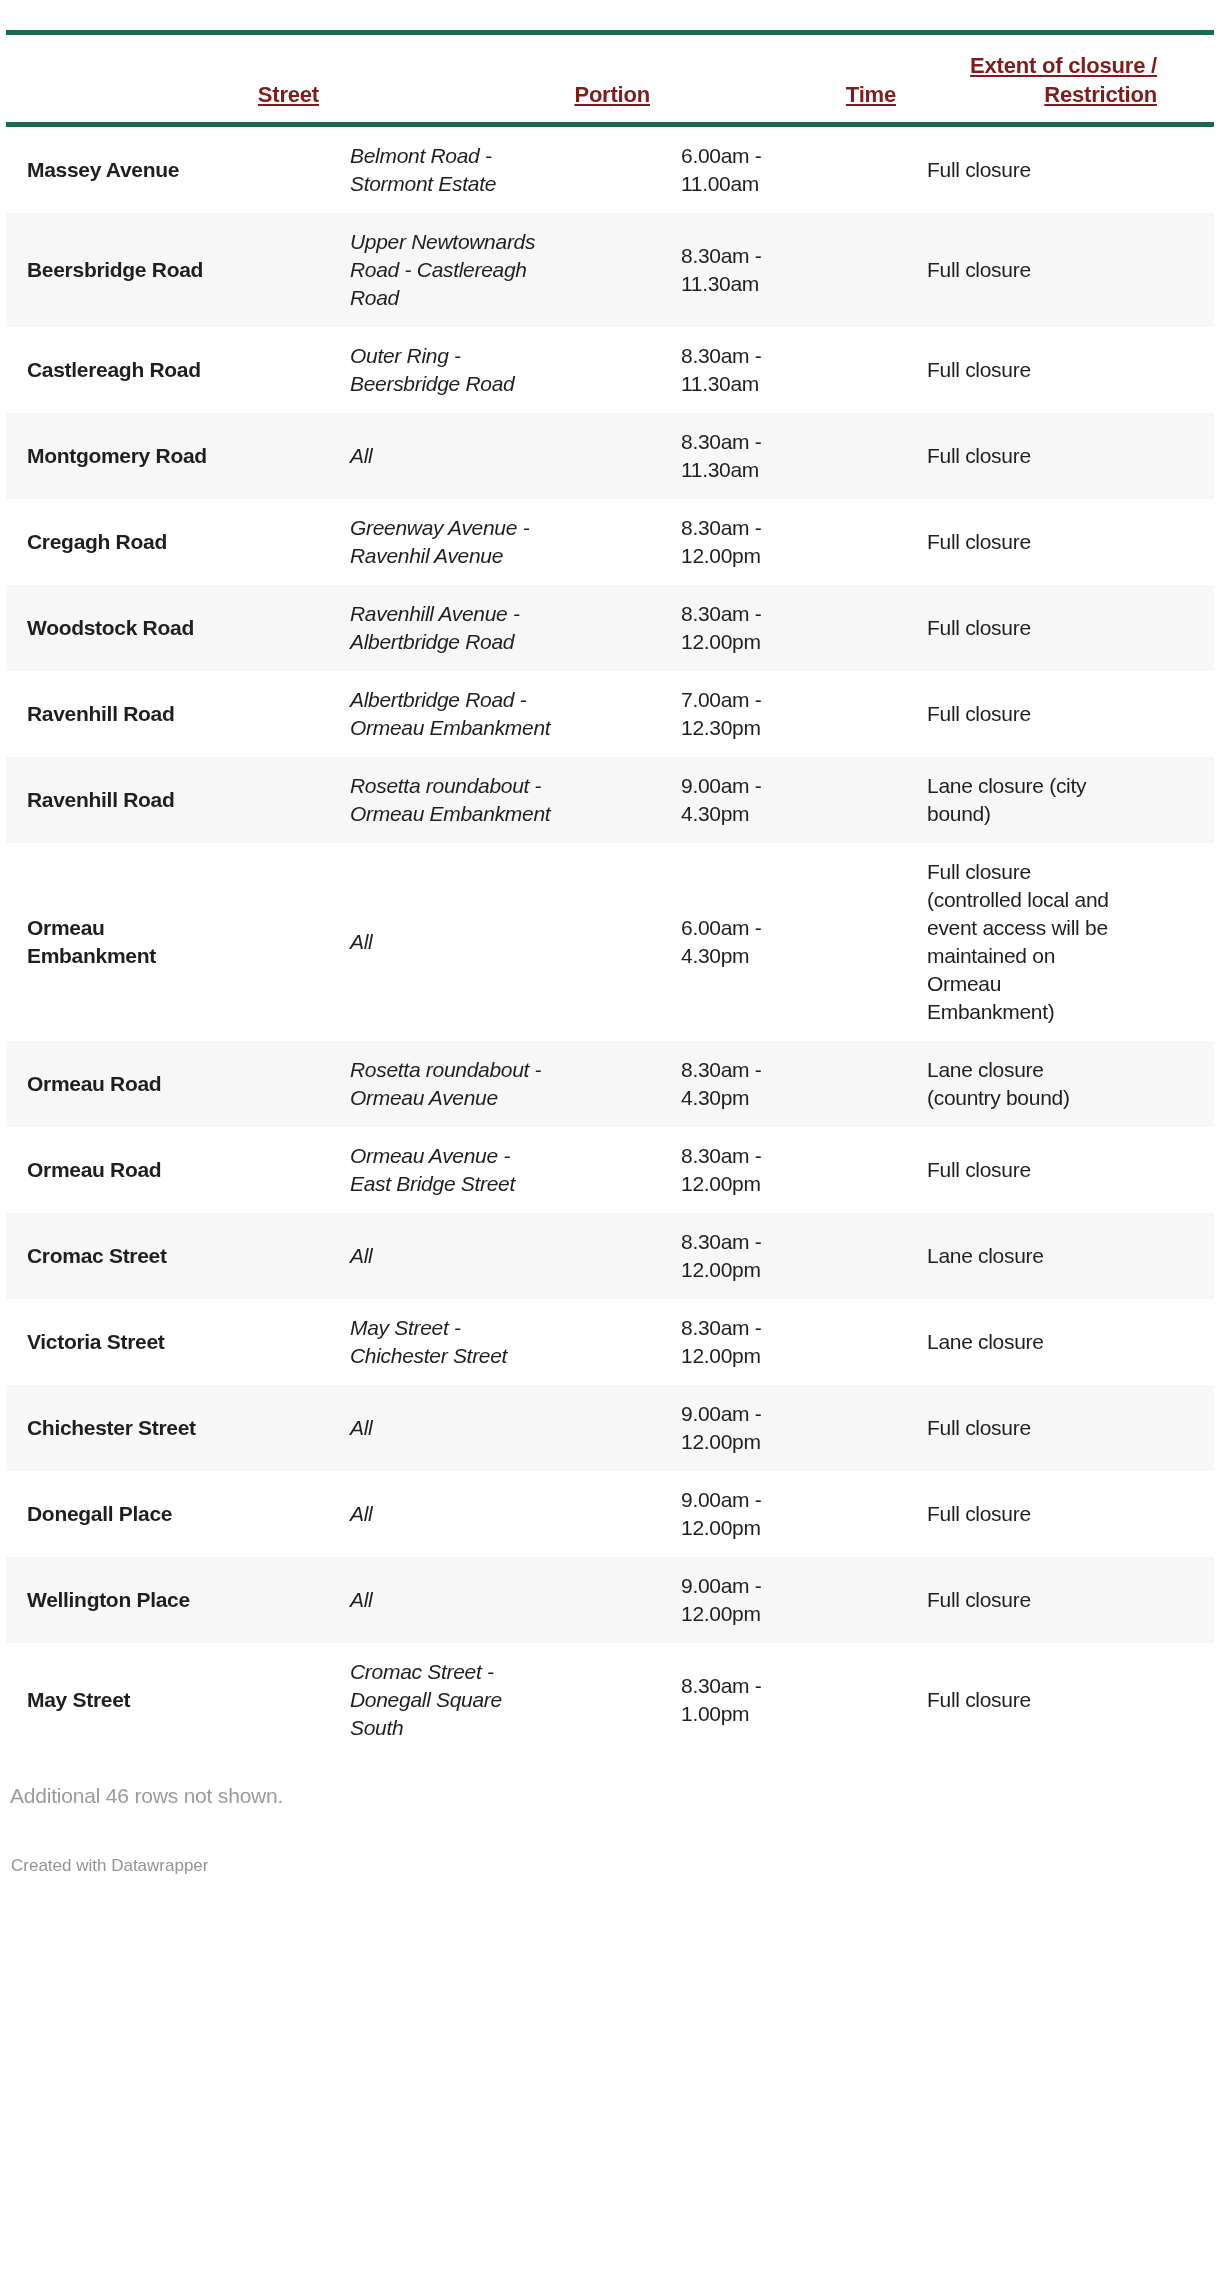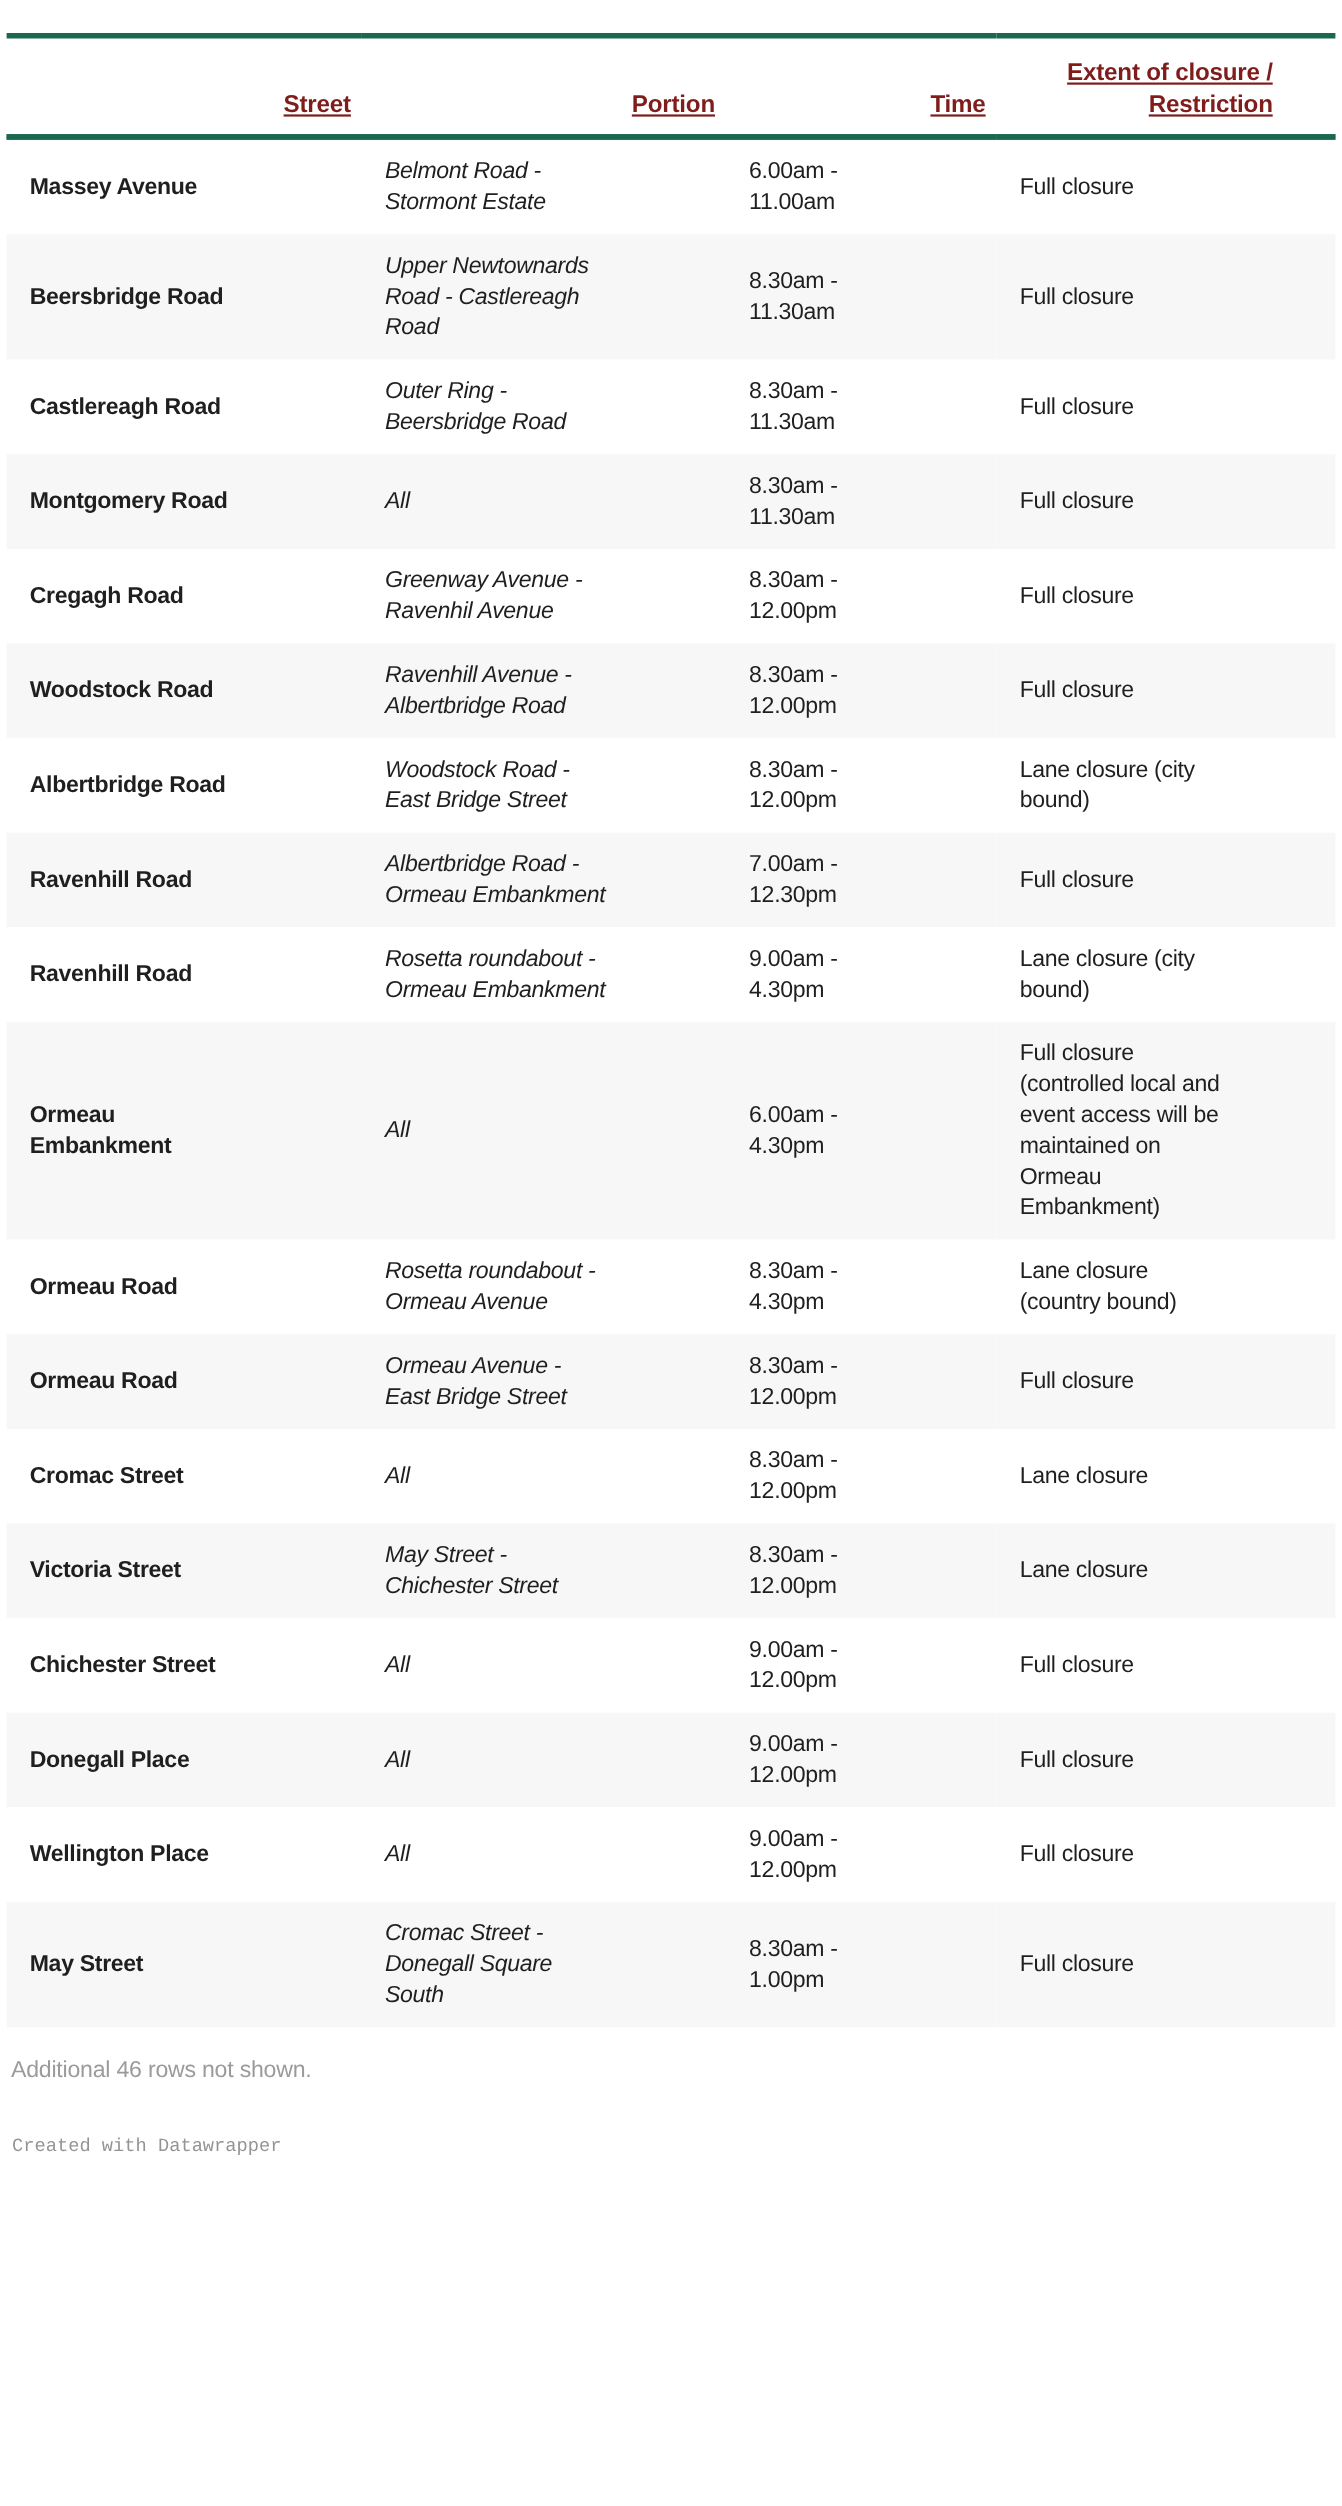--- a/index.html
+++ b/index.html
@@ -55,21 +55,20 @@
     font-size: 21px;
     line-height: 26px;
     color: #9b9b9b;
     letter-spacing: -0.2px;
   }
   .credit {
     margin: 46px 0 0 0;
     padding-left: 5px;
     font-size: 17px;
     line-height: 21px;
-    font-family: Liberation Mono, monospace;
   }
   .credit a {
     color: #949494;
     text-decoration: none;
   }
 </style>
 </head>
 <body>
 
 <div class="dw-wrap">
@@ -176,34 +175,20 @@
           </td>
         <td class="c3">
             <span class="cw">8.30am - 12.00pm</span>
           </td>
         <td class="c4">
             <span class="cw">Full closure</span>
           </td>
       </tr>
       <tr>
         <td class="c1">
-            <span class="cw">Albertbridge Road</span>
-          </td>
-        <td class="c2">
-            <span class="cw">Woodstock Road - East Bridge Street</span>
-          </td>
-        <td class="c3">
-            <span class="cw">8.30am - 12.00pm</span>
-          </td>
-        <td class="c4">
-            <span class="cw">Lane closure (city bound)</span>
-          </td>
-      </tr>
-      <tr>
-        <td class="c1">
             <span class="cw">Ravenhill Road</span>
           </td>
         <td class="c2">
             <span class="cw">Albertbridge Road - Ormeau Embankment</span>
           </td>
         <td class="c3">
             <span class="cw">7.00am - 12.30pm</span>
           </td>
         <td class="c4">
             <span class="cw">Full closure</span>

